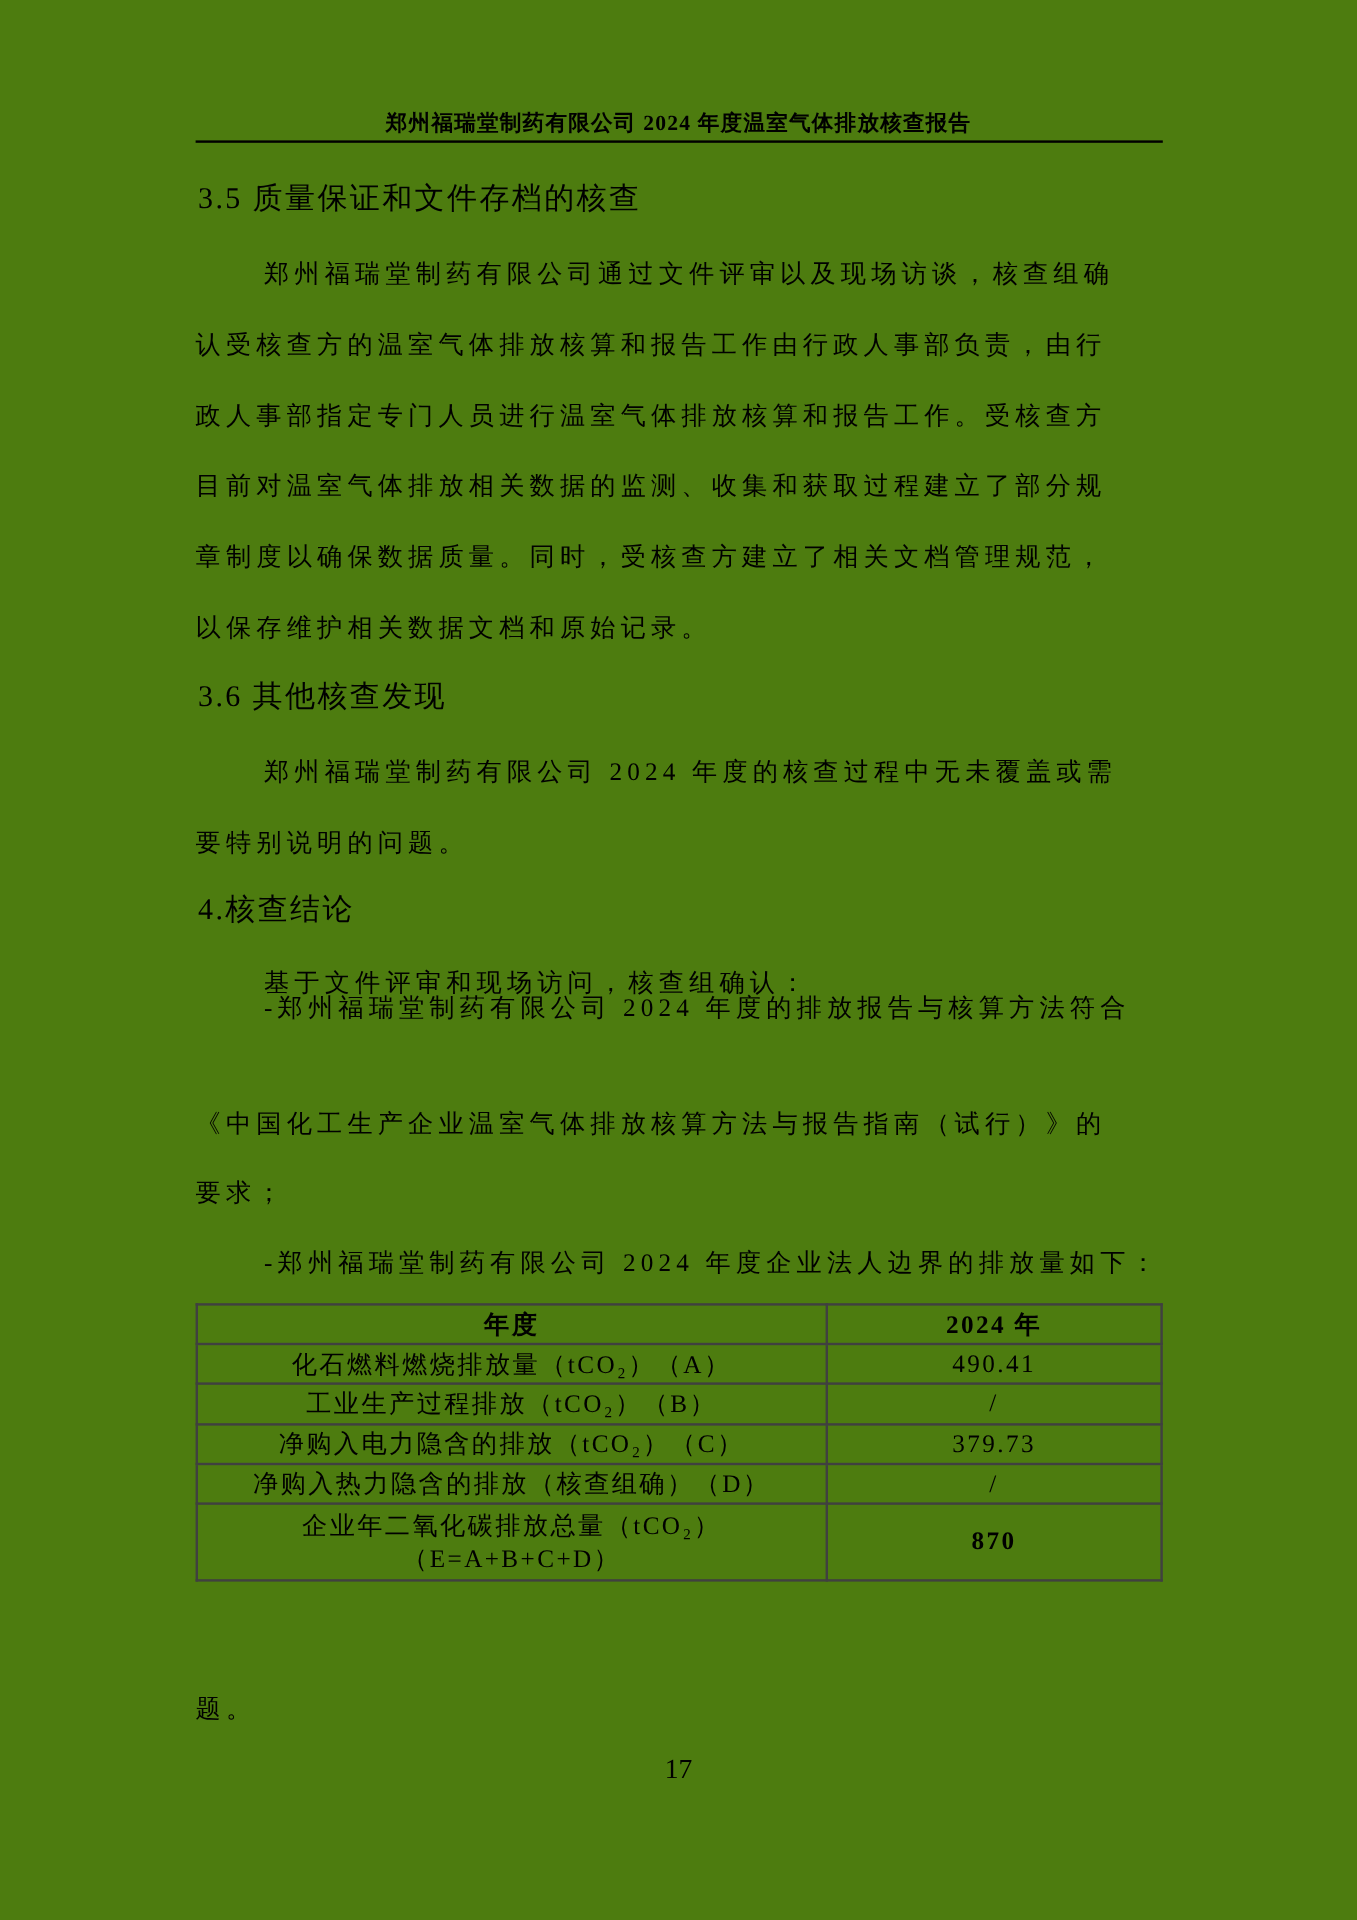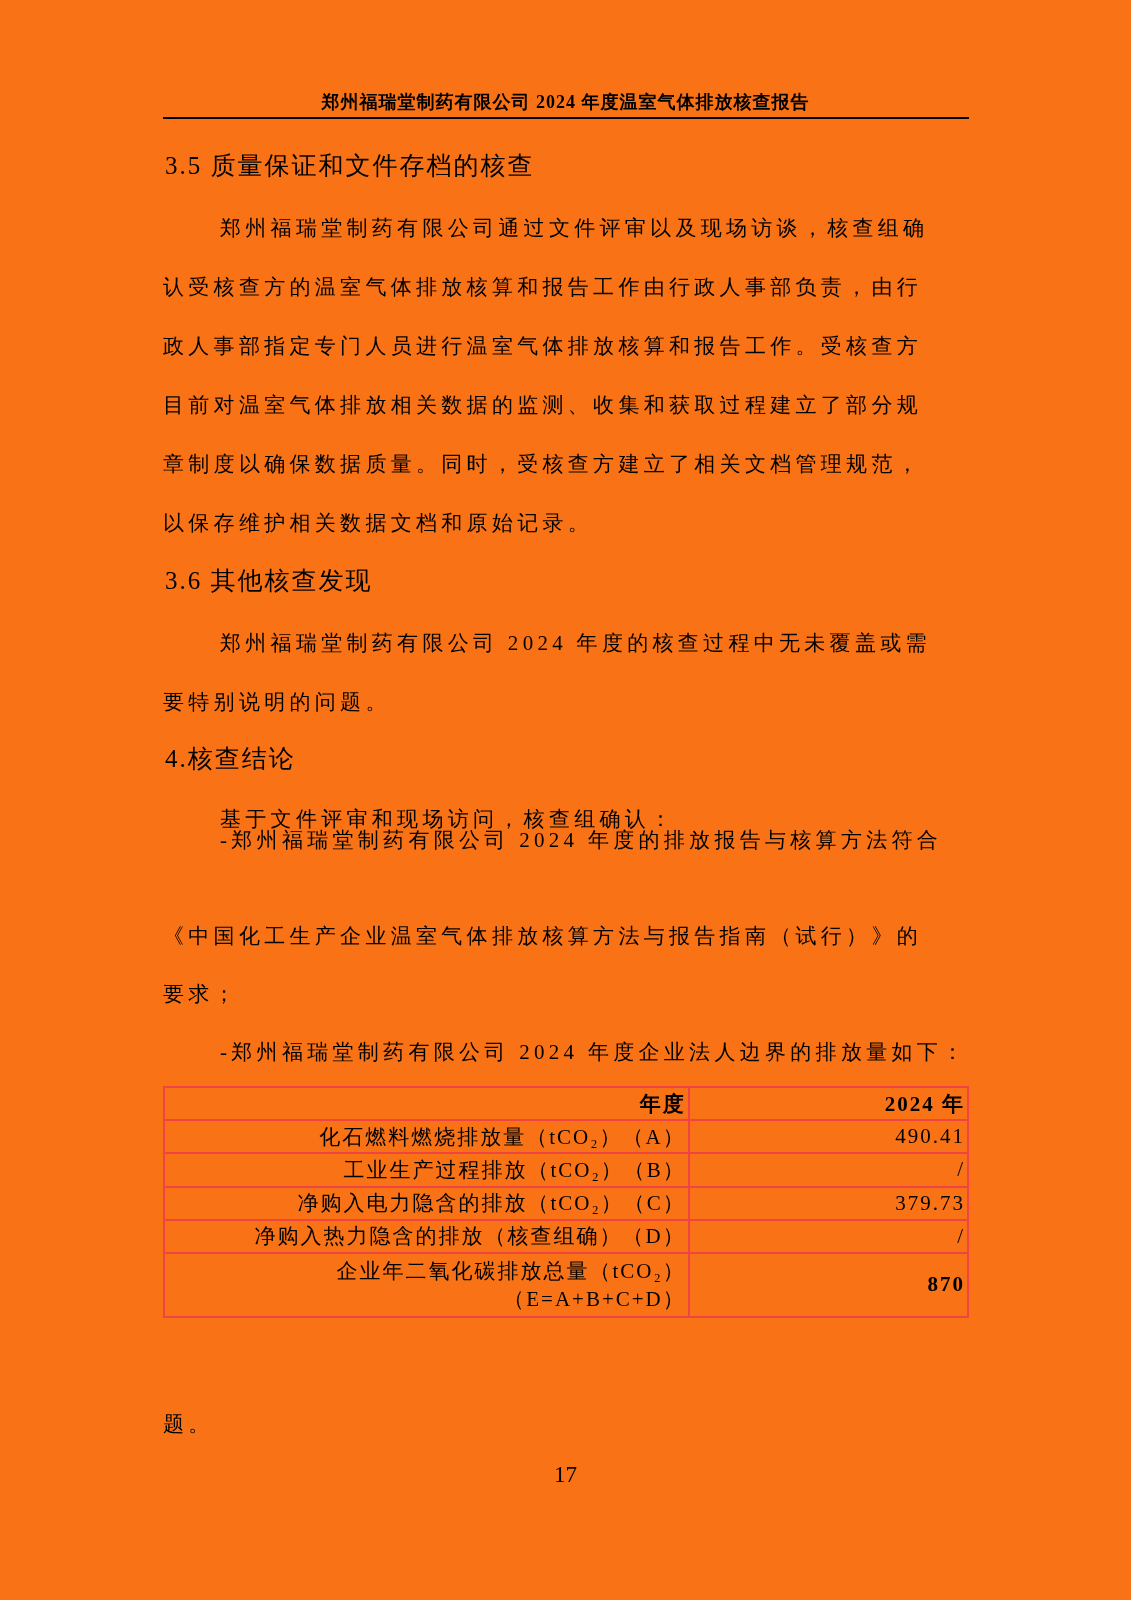--- a/index.html
+++ b/index.html
@@ -4,21 +4,21 @@
 <style>
   html, body {
     margin: 0;
     padding: 0;
     background: #ffffff;
   }
   .page {
     position: relative;
     width: 1131px;
     height: 1600px;
-    background: #f97316;
+    background: #4d7c0f;
     font-family: "Liberation Serif", "DejaVu Serif", serif;
     color: #000000;
     overflow: hidden;
   }
   .abs { position: absolute; }
   .header-title {
     top: 90px;
     left: 0;
     width: 1131px;
     text-align: center;
@@ -54,22 +54,22 @@
     top: 1086px;
     left: 163px;
     width: 806px;
     height: 232px;
     border-collapse: collapse;
     table-layout: fixed;
     font-size: 21px;
     letter-spacing: 2px;
   }
   .em-table td, .em-table th {
-    border: 2px solid #ef4444;
-    text-align: right;
+    border: 2px solid #404040;
+    text-align: center;
     vertical-align: middle;
     padding: 0 2px;
     font-weight: normal;
     overflow: hidden;
   }
   .em-table .col-label { width: 65.5%; }
   .em-table .col-value { width: 34.5%; }
   .em-table .bold { font-weight: bold; }
   .page-number {
     top: 1462px;

